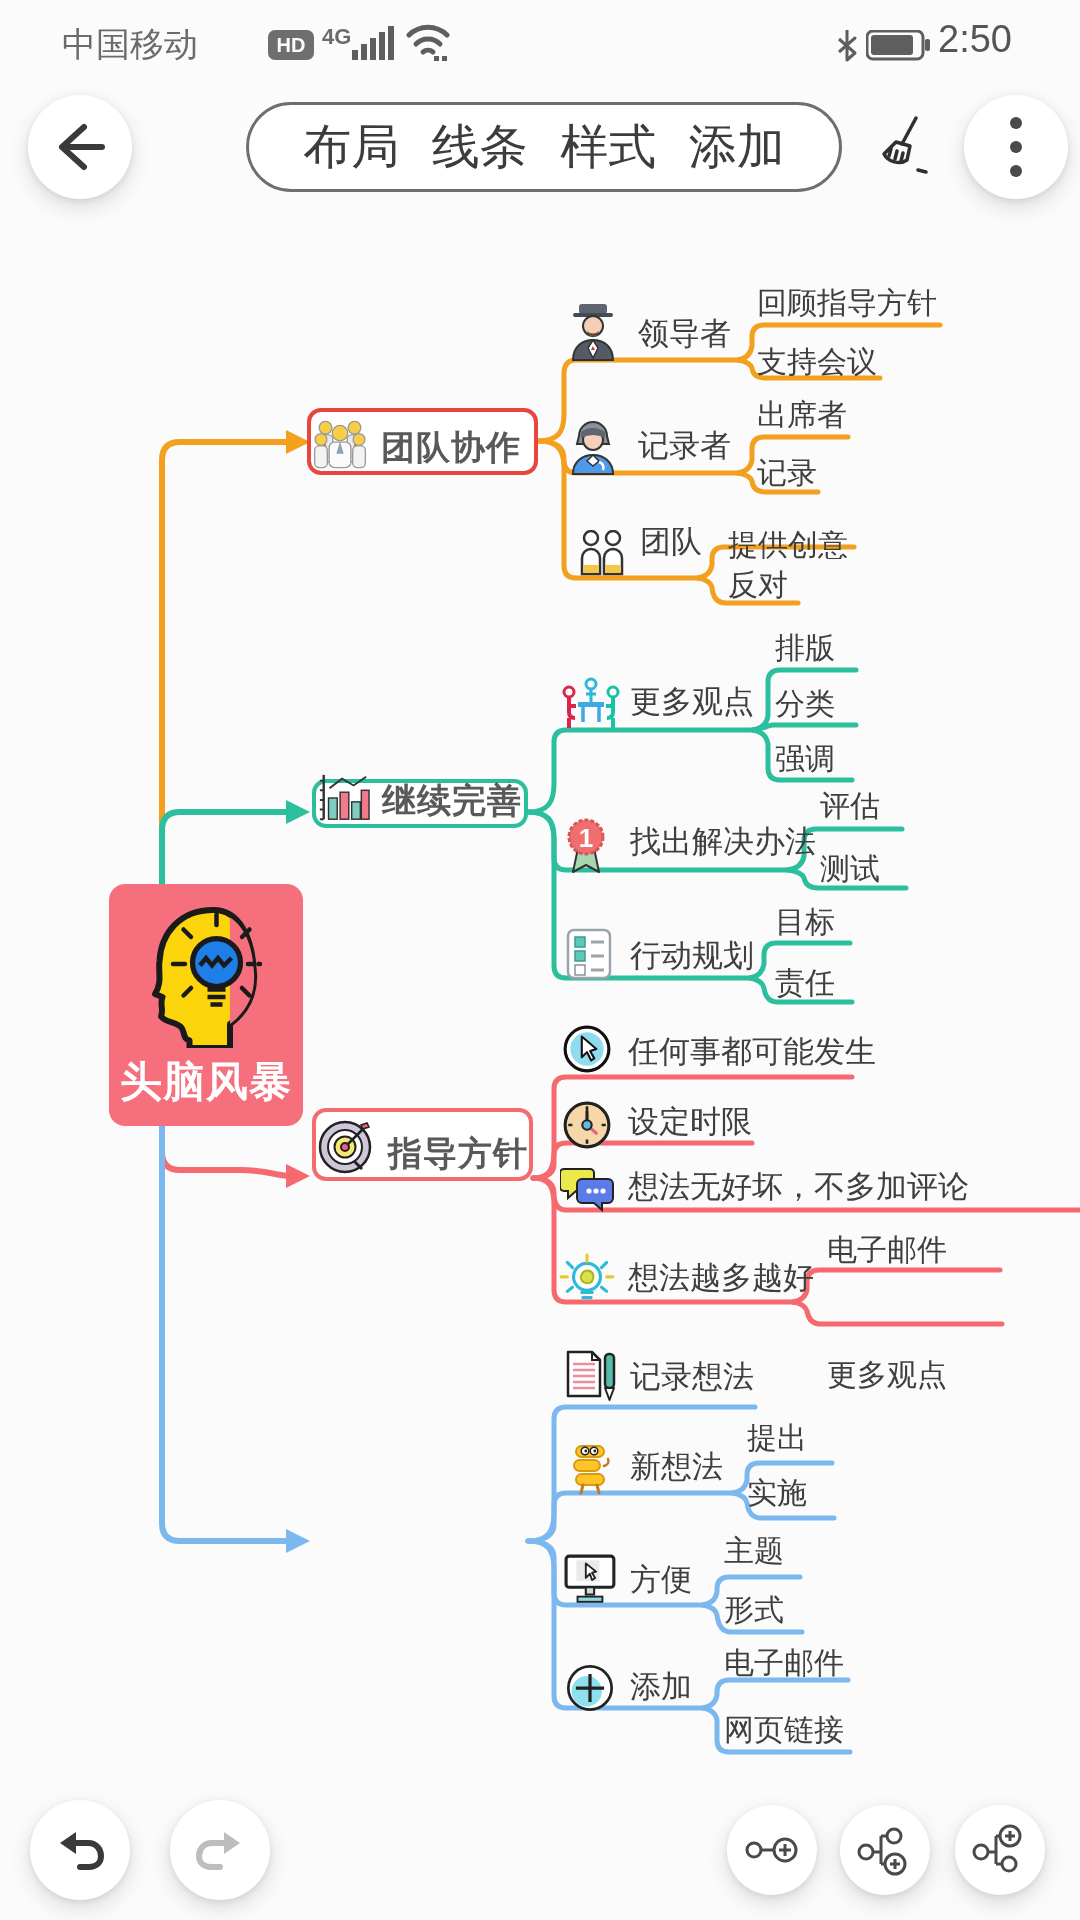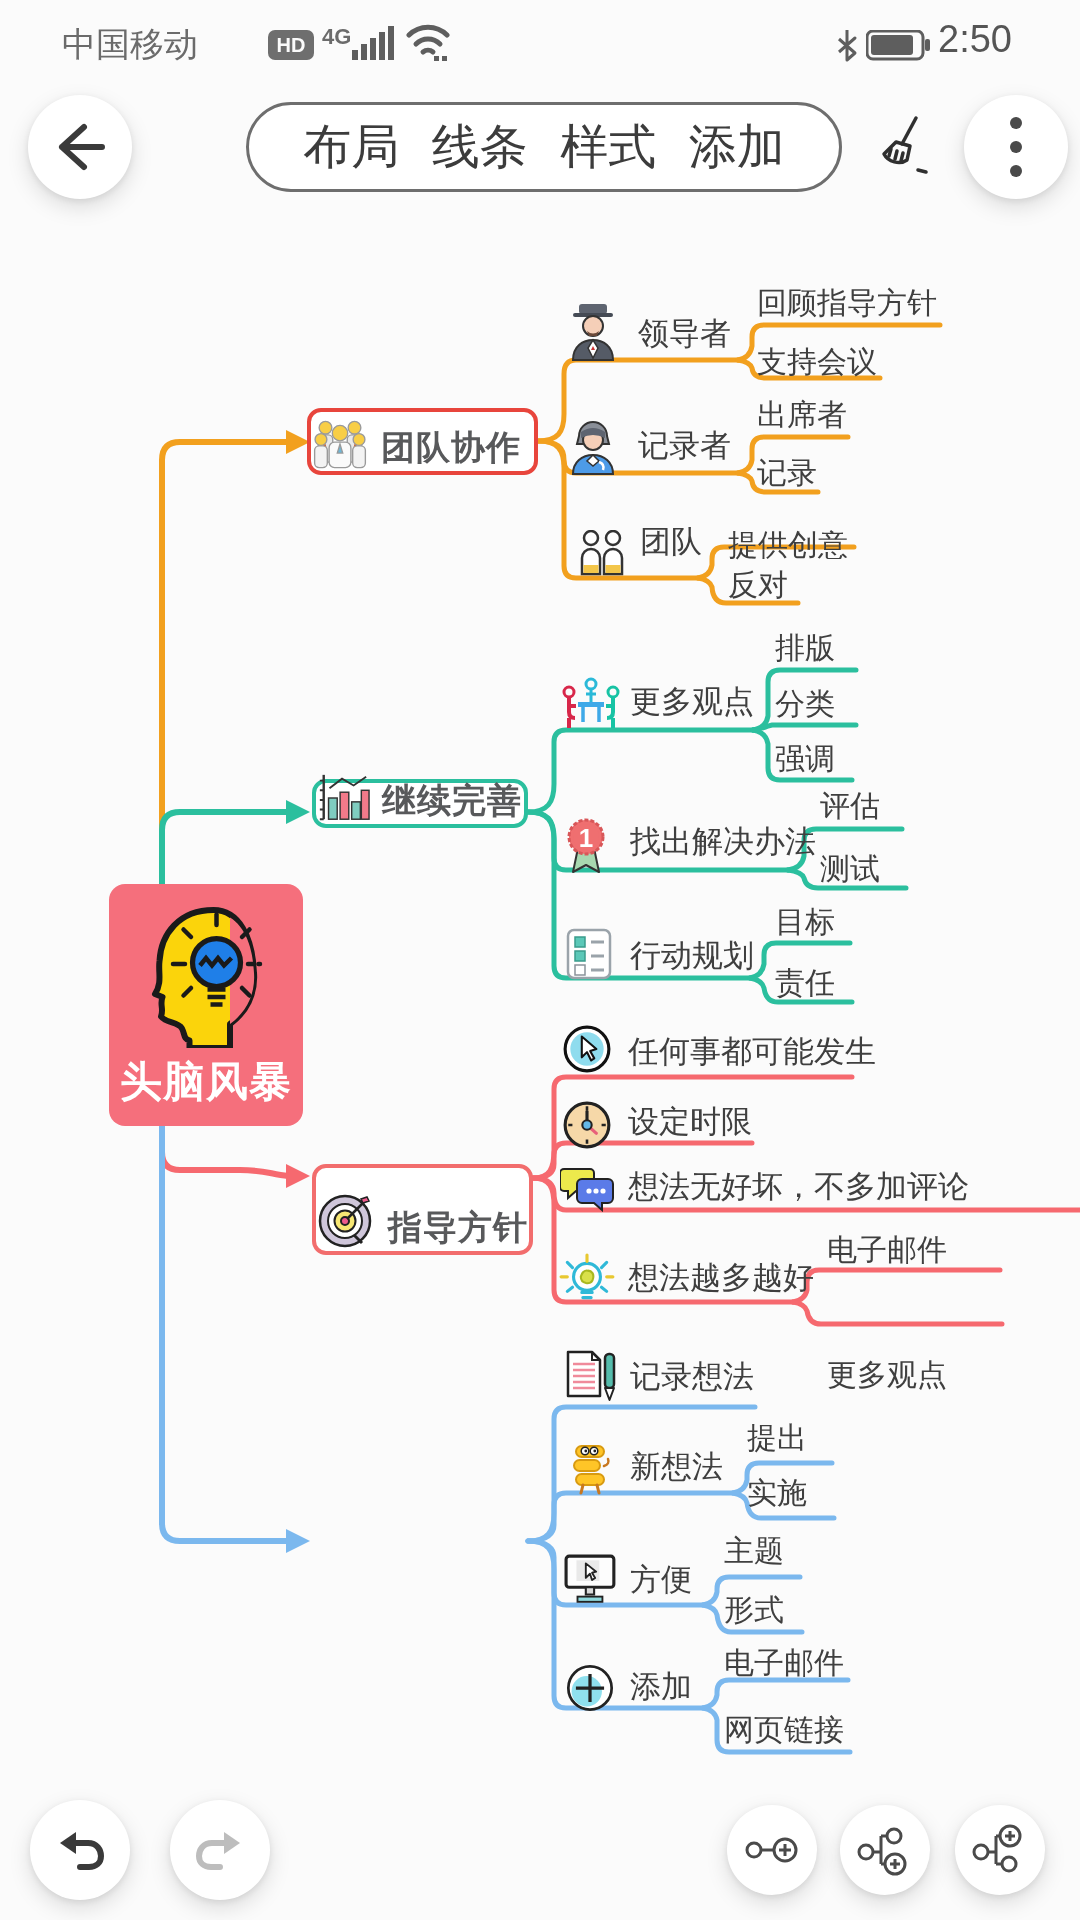--- a/index.html
+++ b/index.html
@@ -214,21 +214,21 @@
       <path d="M8,8 H4 M8,18 H4 M8,28 H4 M8,38 H4 M8,48 H4" stroke="#333" stroke-width="2"></path>
       <rect x="13" y="26" width="9" height="22" fill="#7FCDC0" stroke="#333" stroke-width="1.5"></rect>
       <rect x="25" y="20" width="9" height="28" fill="#F27A8A" stroke="#333" stroke-width="1.5"></rect>
       <rect x="37" y="30" width="9" height="18" fill="#7FCDC0" stroke="#333" stroke-width="1.5"></rect>
       <rect x="47" y="18" width="8" height="30" fill="#F27A8A" stroke="#333" stroke-width="1.5"></rect>
       <path d="M14,16 L27,6 L39,13 L52,4" stroke="#333" stroke-width="2" fill="none"></path>
     </svg>
     <span class="ttext">继续完善</span>
   </div>
 
-  <div class="topic" style="left:312px;top:1164px;width:221px;height:91px;border-color:#F26D6D">
+  <div class="topic" style="left:312px;top:1108px;width:221px;height:73px;border-color:#F26D6D">
     <svg width="60" height="60" viewBox="0 0 60 60">
       <circle cx="29" cy="30" r="25" fill="#CFC6DA" stroke="#222" stroke-width="2.5"></circle>
       <circle cx="29" cy="30" r="17" fill="#fff" stroke="#222" stroke-width="2"></circle>
       <circle cx="29" cy="30" r="10.5" fill="#F7E773" stroke="#222" stroke-width="2"></circle>
       <circle cx="29" cy="30" r="4" fill="#EE5A8C" stroke="#222" stroke-width="2"></circle>
       <path d="M31,28 L50,9" stroke="#222" stroke-width="2.5"></path>
       <path d="M47,12 l6,-2 -2,-4 -6,2 Z" fill="#EE5A8C" stroke="#222" stroke-width="1.5"></path>
       <path d="M38,44 l8,8" stroke="#222" stroke-width="3"></path>
     </svg>
     <span class="ttext">指导方针</span>

